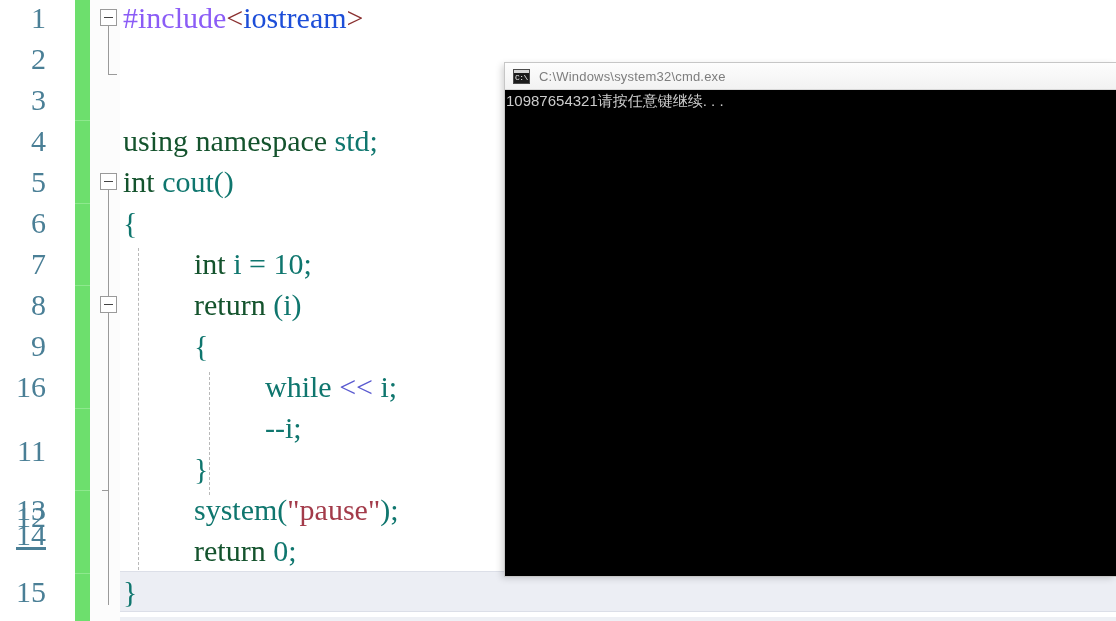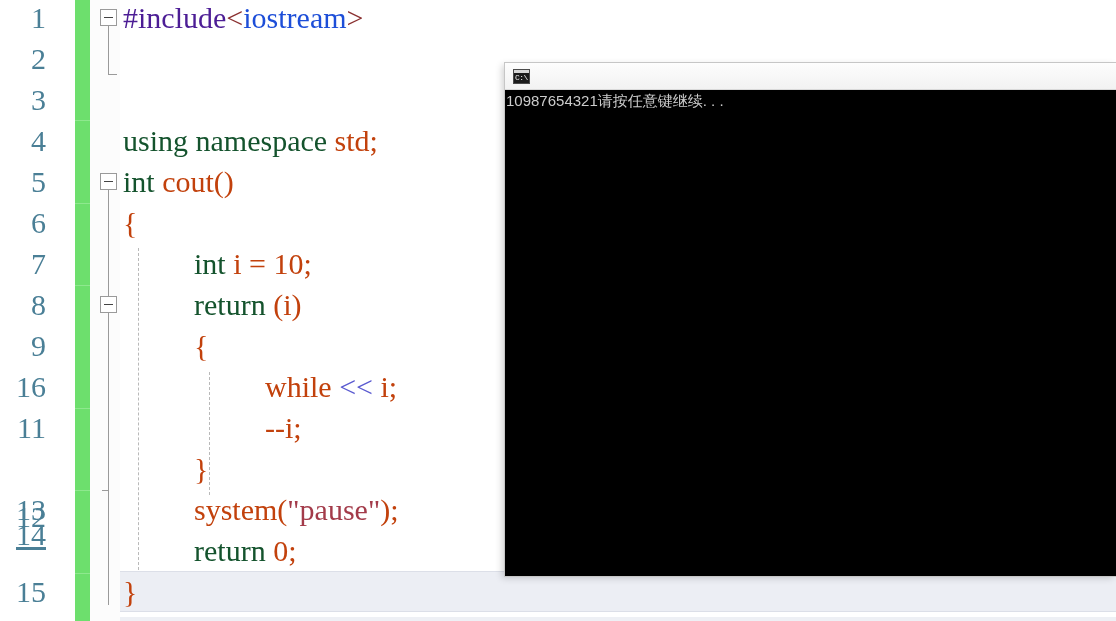--- a/index.html
+++ b/index.html
@@ -108,26 +108,26 @@
     white-space: pre;
     font-family: "Liberation Serif", serif;
     font-size: 30px;
     color: #1a1a1a;
   }
   .codeline.hl {
     background: #eceef4;
     box-shadow: inset 0 1px 0 #dcdfe8, inset 0 -1px 0 #dcdfe8;
   }
   .kw      { color: #14532d; }
-  .pre     { color: #4c1d95; margin-top: 16px; }
+  .pre     { color: #8b5cf6; margin-top: 16px; }
   .inc     { color: #1d4ed8; }
   .angle   { color: #8a3030; }
   .str     { color: #a33b4a; }
   .op      { color: #5a5ad0; }
-  .plain   { color: #c2410c; }
+  .plain   { color: #0f766e; }
 
   
   .iguide {
     position: absolute;
     width: 0;
     border-left: 1px dashed #b9b9b9;
   }
 
   
   .editor-bottom-band {
@@ -216,21 +216,21 @@
         <div class="lnum" style="top: -3px;">1</div>
         <div class="lnum" style="top: 38px;">2</div>
         <div class="lnum" style="top: 79px;">3</div>
         <div class="lnum" style="top: 120px;">4</div>
         <div class="lnum" style="top: 161px;">5</div>
         <div class="lnum" style="top: 202px;">6</div>
         <div class="lnum" style="top: 243px;">7</div>
         <div class="lnum" style="top: 284px;">8</div>
         <div class="lnum" style="top: 325px;">9</div>
         <div class="lnum" style="top: 366px;">16</div>
-        <div class="lnum" style="top: 407px;">11</div>
+        <div class="lnum" style="top: 430px;">11</div>
         <div class="lnum" style="top: 448px; margin-top: 48px;">12</div>
         <div class="lnum" style="top: 489px;">13</div>
         <div class="lnum" style="top: 514px; text-decoration: underline;">14</div>
         <div class="lnum" style="top: 571px;">15</div>
       </div>
 
     <div class="changebar">
       <div class="seam" style="top:120px"></div>
       <div class="seam" style="top:203px"></div>
       <div class="seam" style="top:285px"></div>
@@ -270,19 +270,20 @@
       </div>
 
     <div class="editor-bottom-band"></div>
   </div>
 
   <div id="console">
     <div class="titlebar">
       <span class="cmdicon">
         <span class="prompt">C:\</span>
       </span>
+      <span class="titletext">C:\Windows\system32\cmd.exe</span>
     </div>
     <div class="screenarea">
       <div class="outline">10987654321请按任意键继续. . .</div>
     </div>
   </div>
 
 </div>
 
 </body></html>

